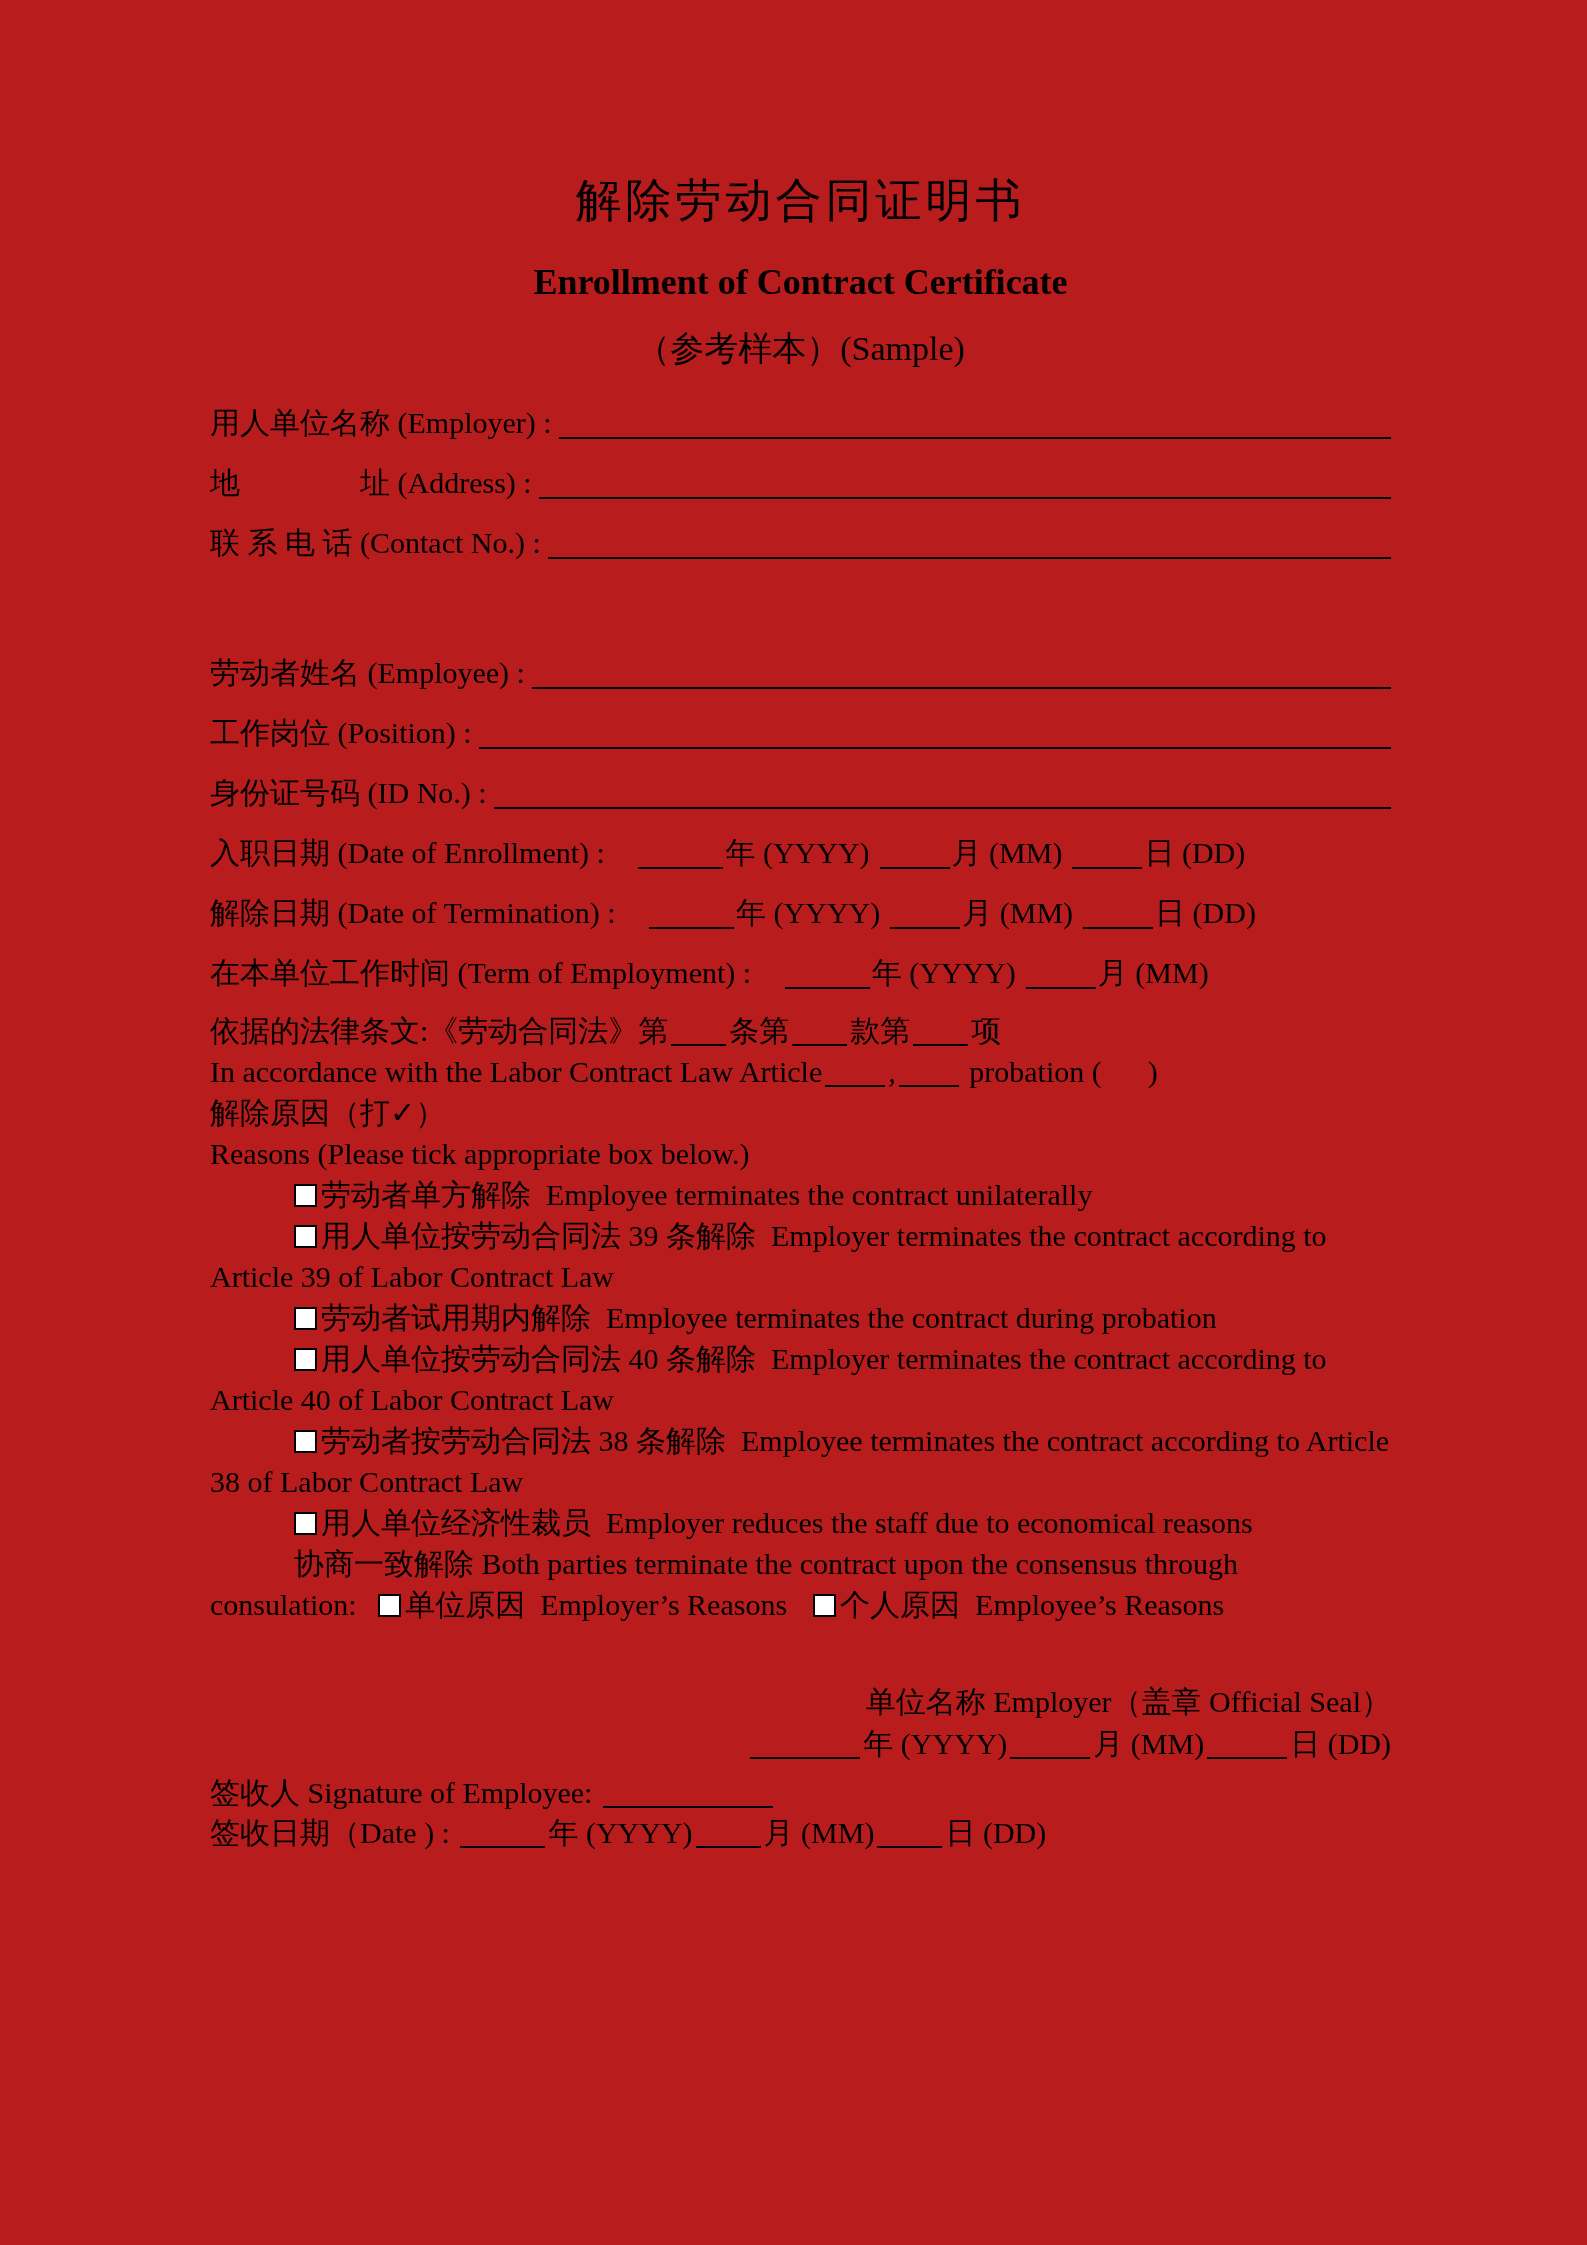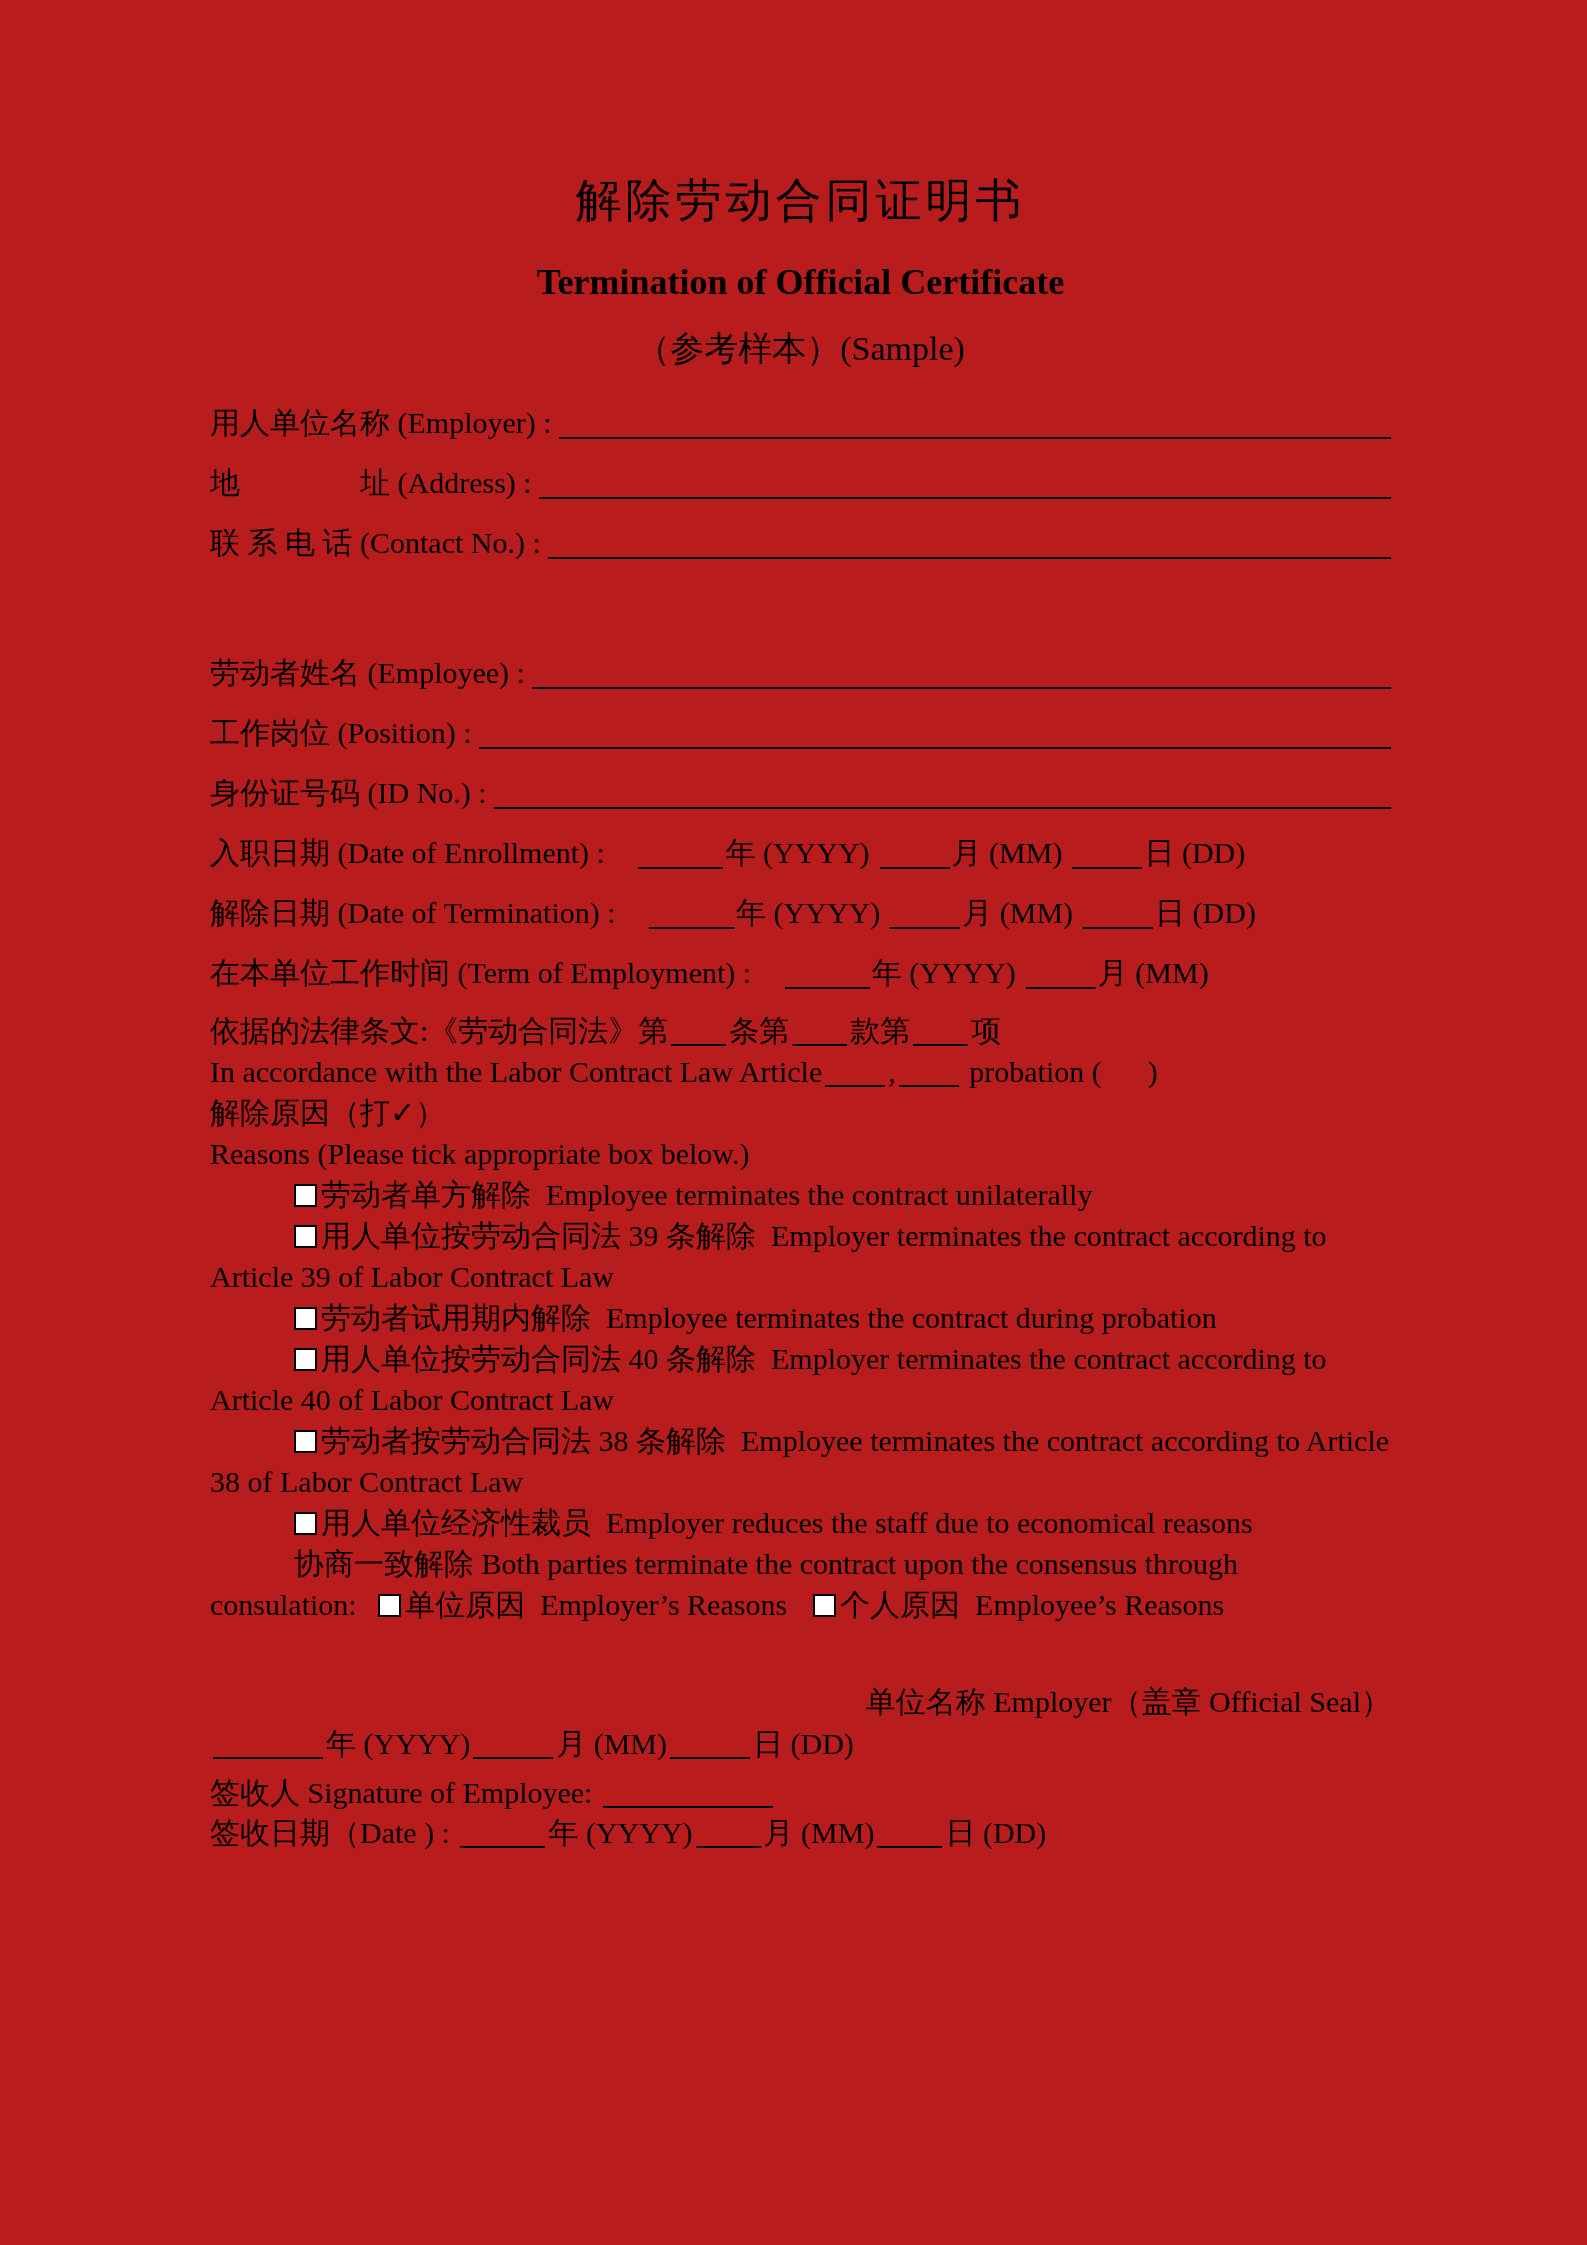--- a/index.html
+++ b/index.html
@@ -39,31 +39,31 @@
   .lw110{width:110px;}
   .lw80{width:80px;}
   .lw170{width:170px;}
   .pgap{display:inline-block;width:46px;}
   .sp1{display:inline-block;width:14px;}
   .sp2{display:inline-block;width:26px;}
 
   .cbox{display:inline-block;width:19px;height:19px;border:2px solid #000;margin-right:4px;vertical-align:-2px;background:#fff;}
 
   .seal{margin:56px 0 0 0;text-align:right;line-height:42px;white-space:pre;}
-  .seal-date{margin:0;text-align:left;line-height:42px;white-space:pre;}
+  .seal-date{margin:0;text-align:right;line-height:42px;white-space:pre;}
   .sig{margin:8px 0 0 0;line-height:40px;white-space:pre;}
   .sign-date{margin:0;line-height:40px;white-space:pre;}
 </style>
 </head>
 <body>
 
 <div class="page">
 
   <div class="title-cn">解除劳动合同证明书</div>
-  <div class="title-en">Termination of Official Certificate</div>
+  <div class="title-en">Enrollment of Contract Certificate</div>
   <div class="sample">（参考样本）(Sample)</div>
 
   <div class="frow" style="margin-top:20px;">
     <span class="lbl">用人单位名称 (Employer) : </span>
     <span class="fill"></span>
   </div>
   <div class="frow">
     <span class="lbl">地　　　　址 (Address) : </span>
     <span class="fill"></span>
   </div>

